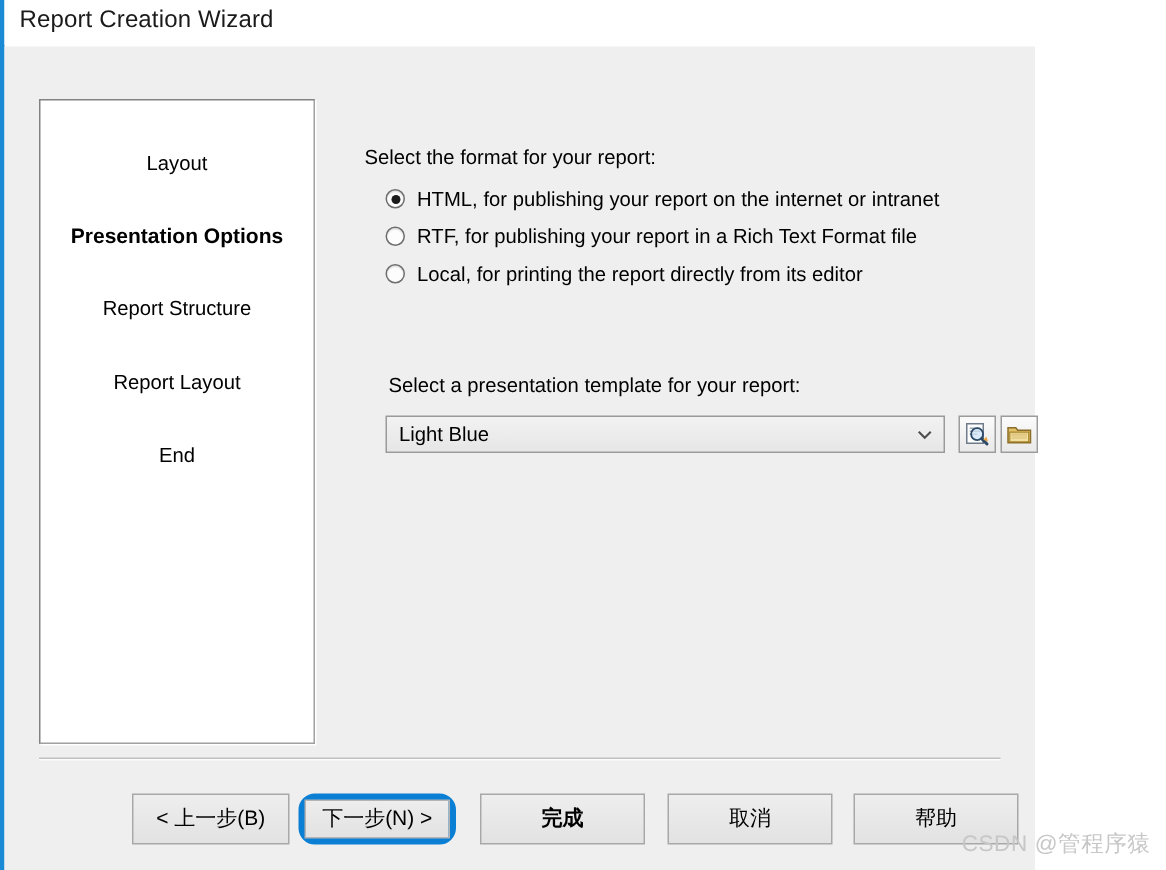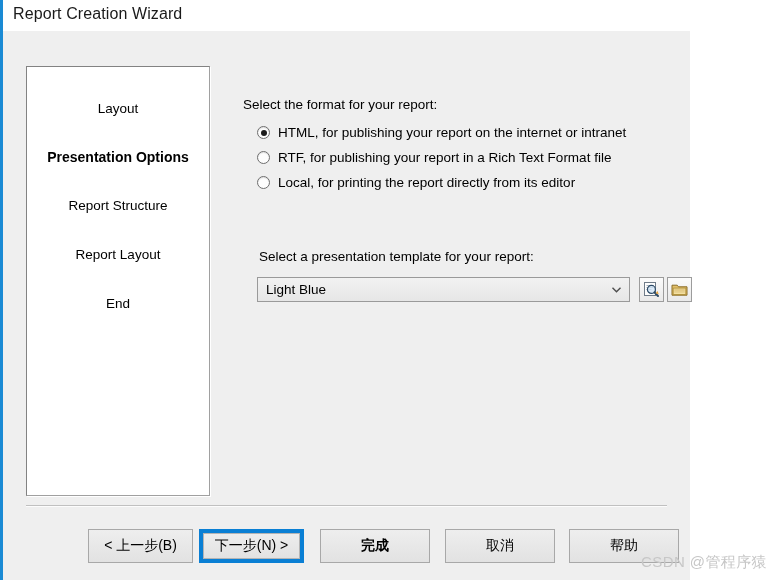--- a/index.html
+++ b/index.html
@@ -234,21 +234,21 @@
     width: 100%;
     height: 100%;
     background: linear-gradient(#ededed, #e2e2e2);
     border: 1px solid #b4b4b4;
     box-sizing: border-box;
     display: flex;
     align-items: center;
     justify-content: center;
   }
   #btn-back    { left: 85px;  width: 105px; }
-  #btn-next    { left: 196px; width: 105px; }
+  #btn-next    { left: 196px; width: 105px; border-radius: 11px; }
   #btn-finish  { left: 317px; width: 110px; font-weight: bold; }
   #btn-cancel  { left: 442px; width: 110px; }
   #btn-help    { left: 566px; width: 110px; }
 
   
   #watermark {
     position: absolute;
     right: 10px;
     bottom: 8px;
     font-size: 15px;

